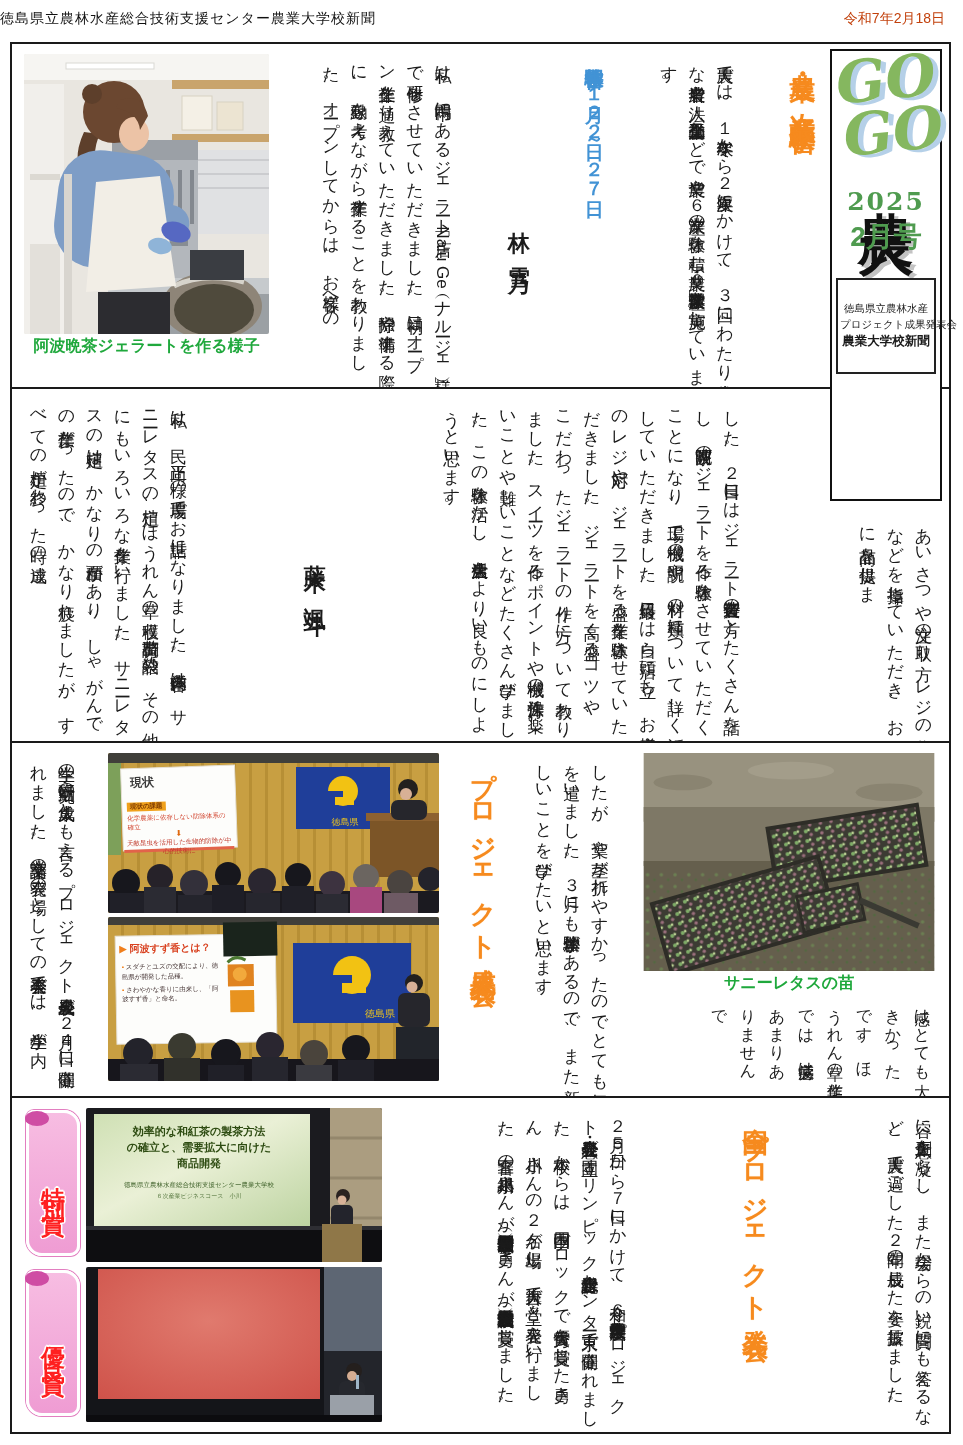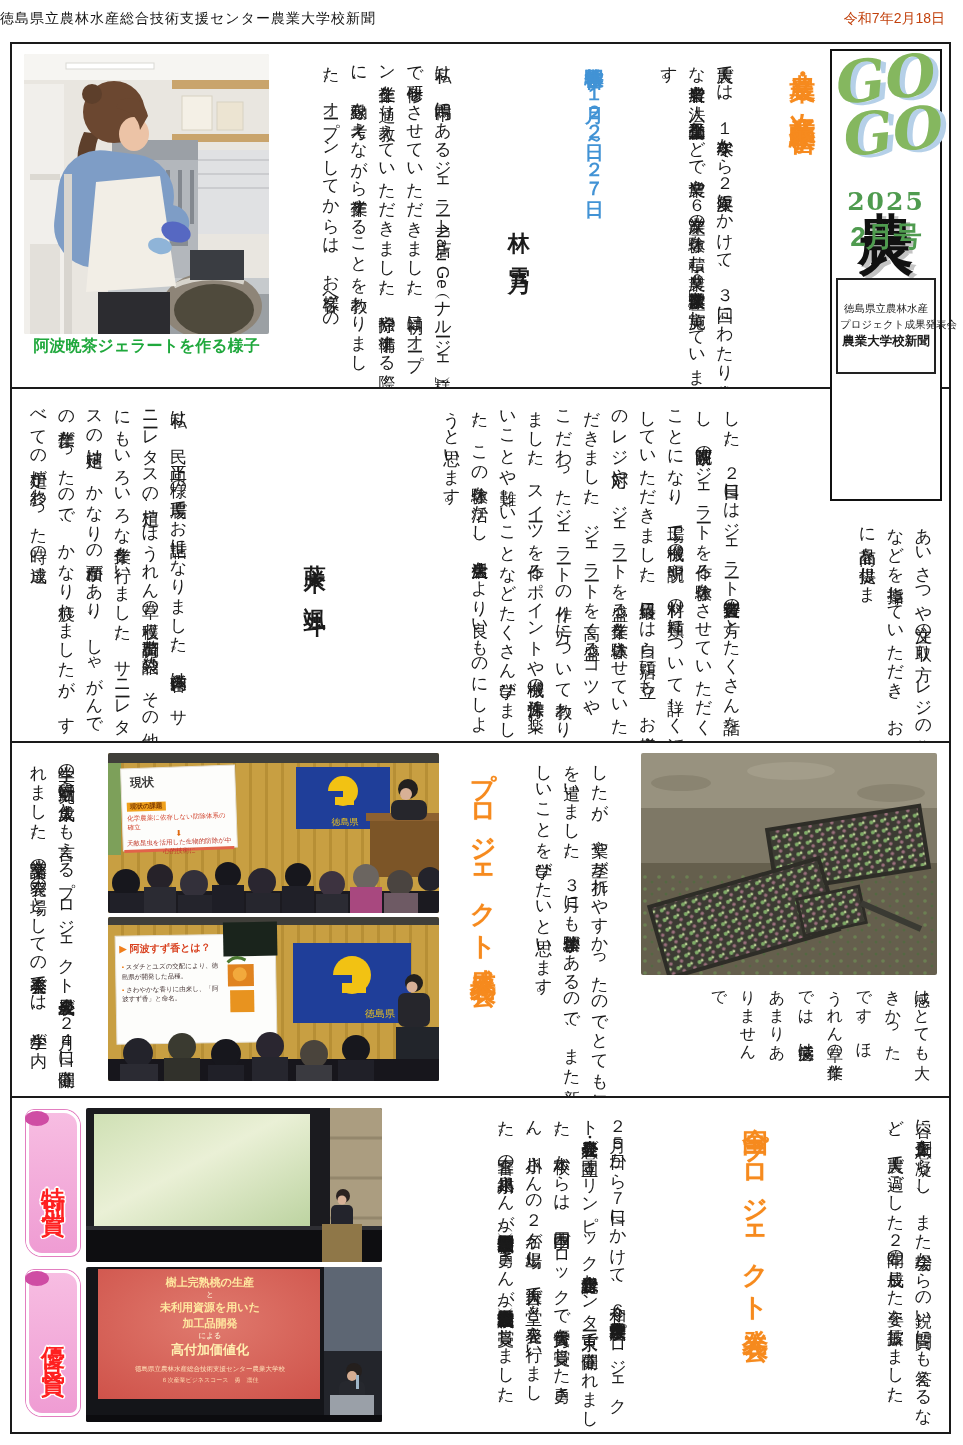--- a/index.html
+++ b/index.html
@@ -203,20 +203,21 @@
             <rect x="12" y="124" width="180" height="78" fill="#2e2d27"></rect>
             <rect x="16" y="128" width="172" height="70" fill="url(#sprout)"></rect>
           </g>
           <g transform="rotate(-12 190 160)">
             <rect x="158" y="138" width="66" height="40" fill="#2e2d27"></rect>
             <rect x="161" y="141" width="60" height="34" fill="url(#sprout)"></rect>
           </g>
           <path d="M220 150 l60 26" stroke="#3a3a33" stroke-width="6"></path>
         </svg>
       </div>
+      <div class="caption">サニーレタスの苗</div>
       <div class="vt vt-short3" style="margin-top:4px;">感はとても大きかったです。ほうれん草の作業では、疲労感はあまりありませんで</div>
     </div>
     <div class="vt">したが、葉や茎が折れやすかったのでとても気を遣いました。３月にも体験学習があるので、また新しいことを学びたいと思います。</div>
     <div class="h-orange">プロジェクト成果発表会</div>
     <div class="stack">
       <div class="photo" style="width:331px;height:160px;">
         <svg viewBox="0 0 331 160">
           <defs>
             <pattern id="wd1" width="16" height="160" patternUnits="userSpaceOnUse">
               <rect width="16" height="160" fill="#c89f42"></rect>
@@ -359,20 +360,28 @@
           <rect x="8" y="6" width="216" height="114" fill="url(#g3)"></rect>
           <rect y="120" width="296" height="34" fill="#0e0e11"></rect>
           <rect y="118" width="296" height="4" fill="#2e2e33"></rect>
           <g>
             <circle cx="257" cy="88" r="7" fill="#2a2220"></circle>
             <circle cx="256" cy="92" r="4.5" fill="#d8b298"></circle>
             <rect x="245" y="97" width="22" height="26" rx="5" fill="#23242c"></rect>
           </g>
           <rect x="236" y="116" width="40" height="38" fill="#8f7748"></rect>
         </svg>
+        <div class="ovl slideC">
+          <div style="height:8px"></div>
+          <div class="l">効率的な和紅茶の製茶方法</div>
+          <div class="l">の確立と、需要拡大に向けた</div>
+          <div class="l">商品開発</div>
+          <div class="sub">徳島県立農林水産総合技術支援センター農業大学校</div>
+          <div class="sub2">６次産業ビジネスコース　小川</div>
+        </div>
       </div>
       <div class="photo" style="width:296px;height:155px;">
         <svg viewBox="0 0 296 155">
           <defs>
             <radialGradient id="g4" cx="0.5" cy="0.4" r="0.9">
               <stop offset="0" stop-color="#e07a6e"></stop>
                 <stop offset="1" stop-color="#cc4c44"></stop>
             </radialGradient>
           </defs>
           <rect width="296" height="155" fill="#141519"></rect>
@@ -381,28 +390,17 @@
           <rect x="12" y="2" width="222" height="130" fill="url(#g4)"></rect>
           <g>
             <circle cx="268" cy="104" r="8" fill="#241f1d"></circle>
             <circle cx="266" cy="109" r="5" fill="#d5ad92"></circle>
             <rect x="253" y="114" width="26" height="28" rx="6" fill="#26282e"></rect>
             <rect x="270" y="108" width="3" height="14" fill="#9fb6c8"></rect>
           </g>
           <rect x="244" y="128" width="44" height="27" fill="#9aa0a8"></rect>
           <rect y="148" width="296" height="7" fill="#0c0c0f"></rect>
         </svg>
-        <div class="ovl slideD">
-          <div style="height:4px"></div>
-          <div class="big">樹上完熟桃の生産</div>
-          <div class="sm">と</div>
-          <div class="big">未利用資源を用いた</div>
-          <div class="big">加工品開発</div>
-          <div class="sm">による</div>
-          <div class="bigger">高付加価値化</div>
-          <div class="sub">徳島県立農林水産総合技術支援センター農業大学校</div>
-          <div class="sub2">６次産業ビジネスコース　勇　凛佳</div>
-        </div>
       </div>
     </div>
   </div>
 
 </div>
 
 </body></html>

